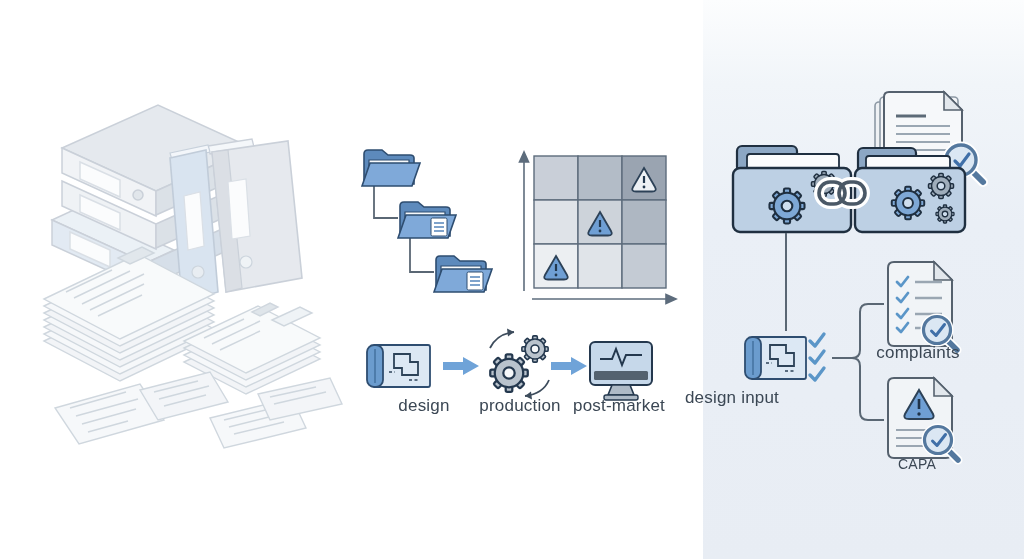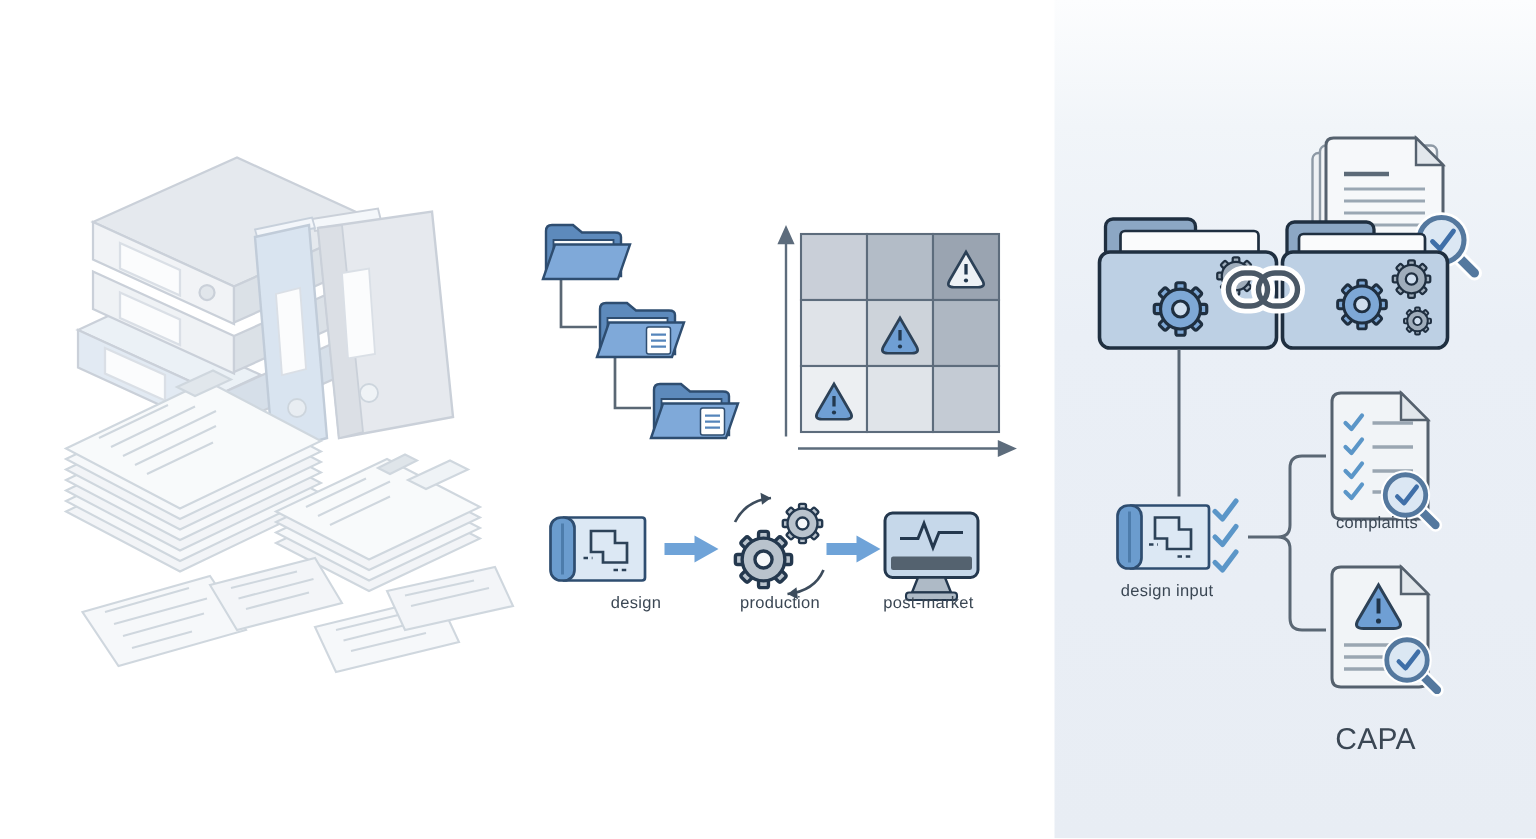--- a/index.html
+++ b/index.html
@@ -1,23 +1,23 @@
 <!DOCTYPE html>
 <html><head>
 <meta charset="utf-8">
 <style>
   html,body{margin:0;padding:0;background:#ffffff;}
   #stage{position:relative;width:1024px;height:559px;overflow:hidden;background:#ffffff;
          font-family:"Liberation Sans",sans-serif;}
   #right-bg{position:absolute;left:703px;top:0;width:321px;height:559px;
             background:linear-gradient(180deg,#fcfdfe 0%,#f1f5f9 15%,#eaeff6 40%,#e8edf4 100%);}
   svg{position:absolute;left:0;top:0;}
-  .lbl{position:absolute;transform:translateX(-50%);color:#3b4754;font-size:11px;
+  .lbl{position:absolute;transform:translateX(-50%);color:#3b4754;font-size:17px;
        letter-spacing:.2px;white-space:nowrap;}
-  .lbl-sm{font-size:20px;margin-top:26px;}
+  .lbl-sm{font-size:14px;}
 </style>
 </head>
 <body>
 
 <div id="stage">
   <div id="right-bg"></div>
 
   <svg width="1024" height="559" viewBox="0 0 1024 559">
 
     <g opacity="0.92">
@@ -363,16 +363,16 @@
         <circle r="13.5" fill="#dbe7f3" stroke="#ffffff" stroke-width="6"></circle>
         <circle r="13.5" fill="#dbe7f3" stroke="#54789e" stroke-width="3.2"></circle>
         <path d="M-5.5,1 L-1,5.5 L7.5,-5.5" fill="none" stroke="#3f6fa8" stroke-width="3" stroke-linecap="round" stroke-linejoin="round"></path>
       </g>
     </g>
   </svg>
 
   <div class="lbl" style="left:424px;top:396px">design</div>
   <div class="lbl" style="left:520px;top:396px">production</div>
   <div class="lbl" style="left:619px;top:396px">post-market</div>
-  <div class="lbl" style="left:778px;top:388px">design input</div>
+  <div class="lbl" style="left:732px;top:388px">design input</div>
   <div class="lbl" style="left:918px;top:343px">complaints</div>
   <div class="lbl lbl-sm" style="left:917px;top:456px">CAPA</div>
 </div>
 
 </body></html>

